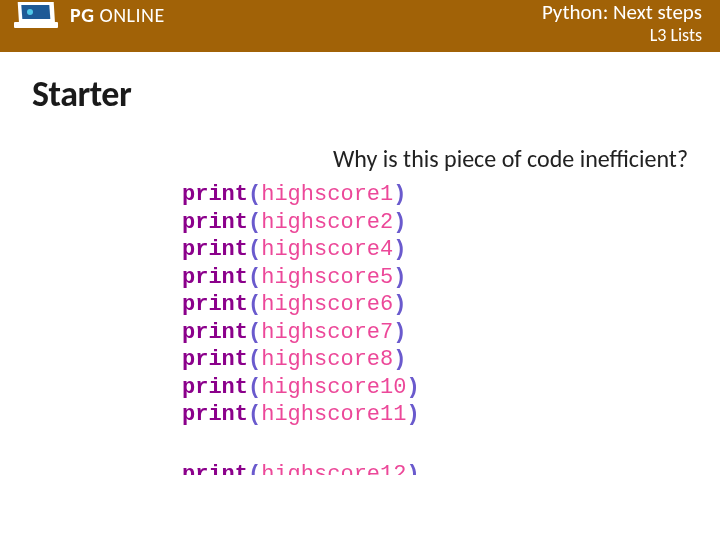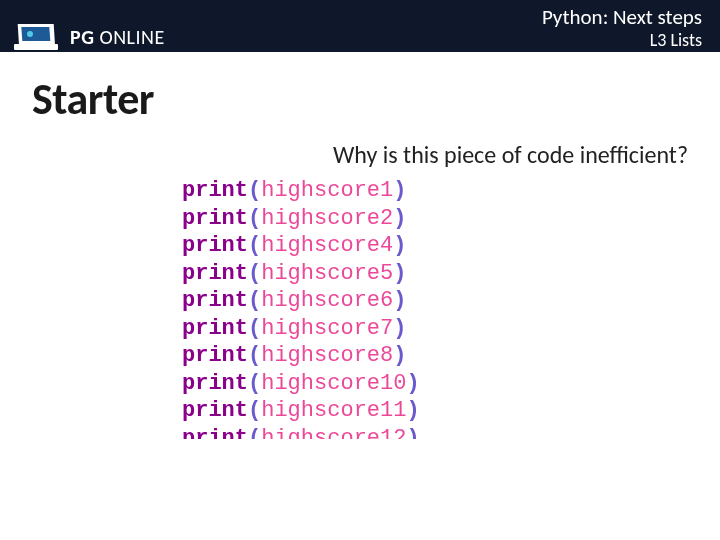--- a/index.html
+++ b/index.html
@@ -7,23 +7,23 @@
       width: 720px;
       height: 540px;
       background: #ffffff;
       font-family: "Segoe UI Light", "Segoe UI", Calibri, Arial, sans-serif;
       overflow: hidden;
       position: relative;
     }
     .header {
       width: 100%;
       height: 52px;
-      background: #0f172a;
+      background: #a16207;
       display: flex;
-      align-items: flex-end;
+      align-items: flex-start;
       justify-content: space-between;
       padding: 0 18px 0 12px;
     }
     .logo-area {
       display: flex;
       align-items: center;
       gap: 10px;
     }
     .logo-mark {
       width: 48px;
@@ -47,24 +47,24 @@
       color: #ffffff;
       font-size: 20px;
       letter-spacing: 0.5px;
     }
     .brand-pg { font-weight: 700; }
     .brand-online { font-weight: 300; }
     .content {
       padding: 20px 32px 0 32px;
     }
     .slide-title {
-      font-size: 44px;
+      font-size: 36px;
       font-weight: 700;
       color: #1a1a1a;
-      margin-bottom: 14px;
+      margin-bottom: 28px;
       letter-spacing: -0.5px;
     }
     .question {
       font-size: 24px;
       font-weight: 300;
       color: #222;
       margin-bottom: 8px;
       text-align: right;
     }
     .code-block {
@@ -74,20 +74,21 @@
       line-height: 1.25;
       font-weight: bold;
     }
     .code-line { white-space: pre; }
     .fn { color: #8b008b; }
     .paren { color: #6a5acd; }
     .arg { color: #ec4899; font-weight: normal; }
     .code-line.partial {
       height: 14px;
       overflow: hidden;
+      margin-top: 32px;
     }
   </style>
 </head>
 <body>
 
 <div class="header">
   <div class="logo-area">
     <div class="logo-mark">
       <svg viewBox="0 0 48 30" width="48" height="30">
         <polygon points="6,2 42,2 46,22 10,22" fill="#ffffff" transform="skewX(-8)"></polygon>

